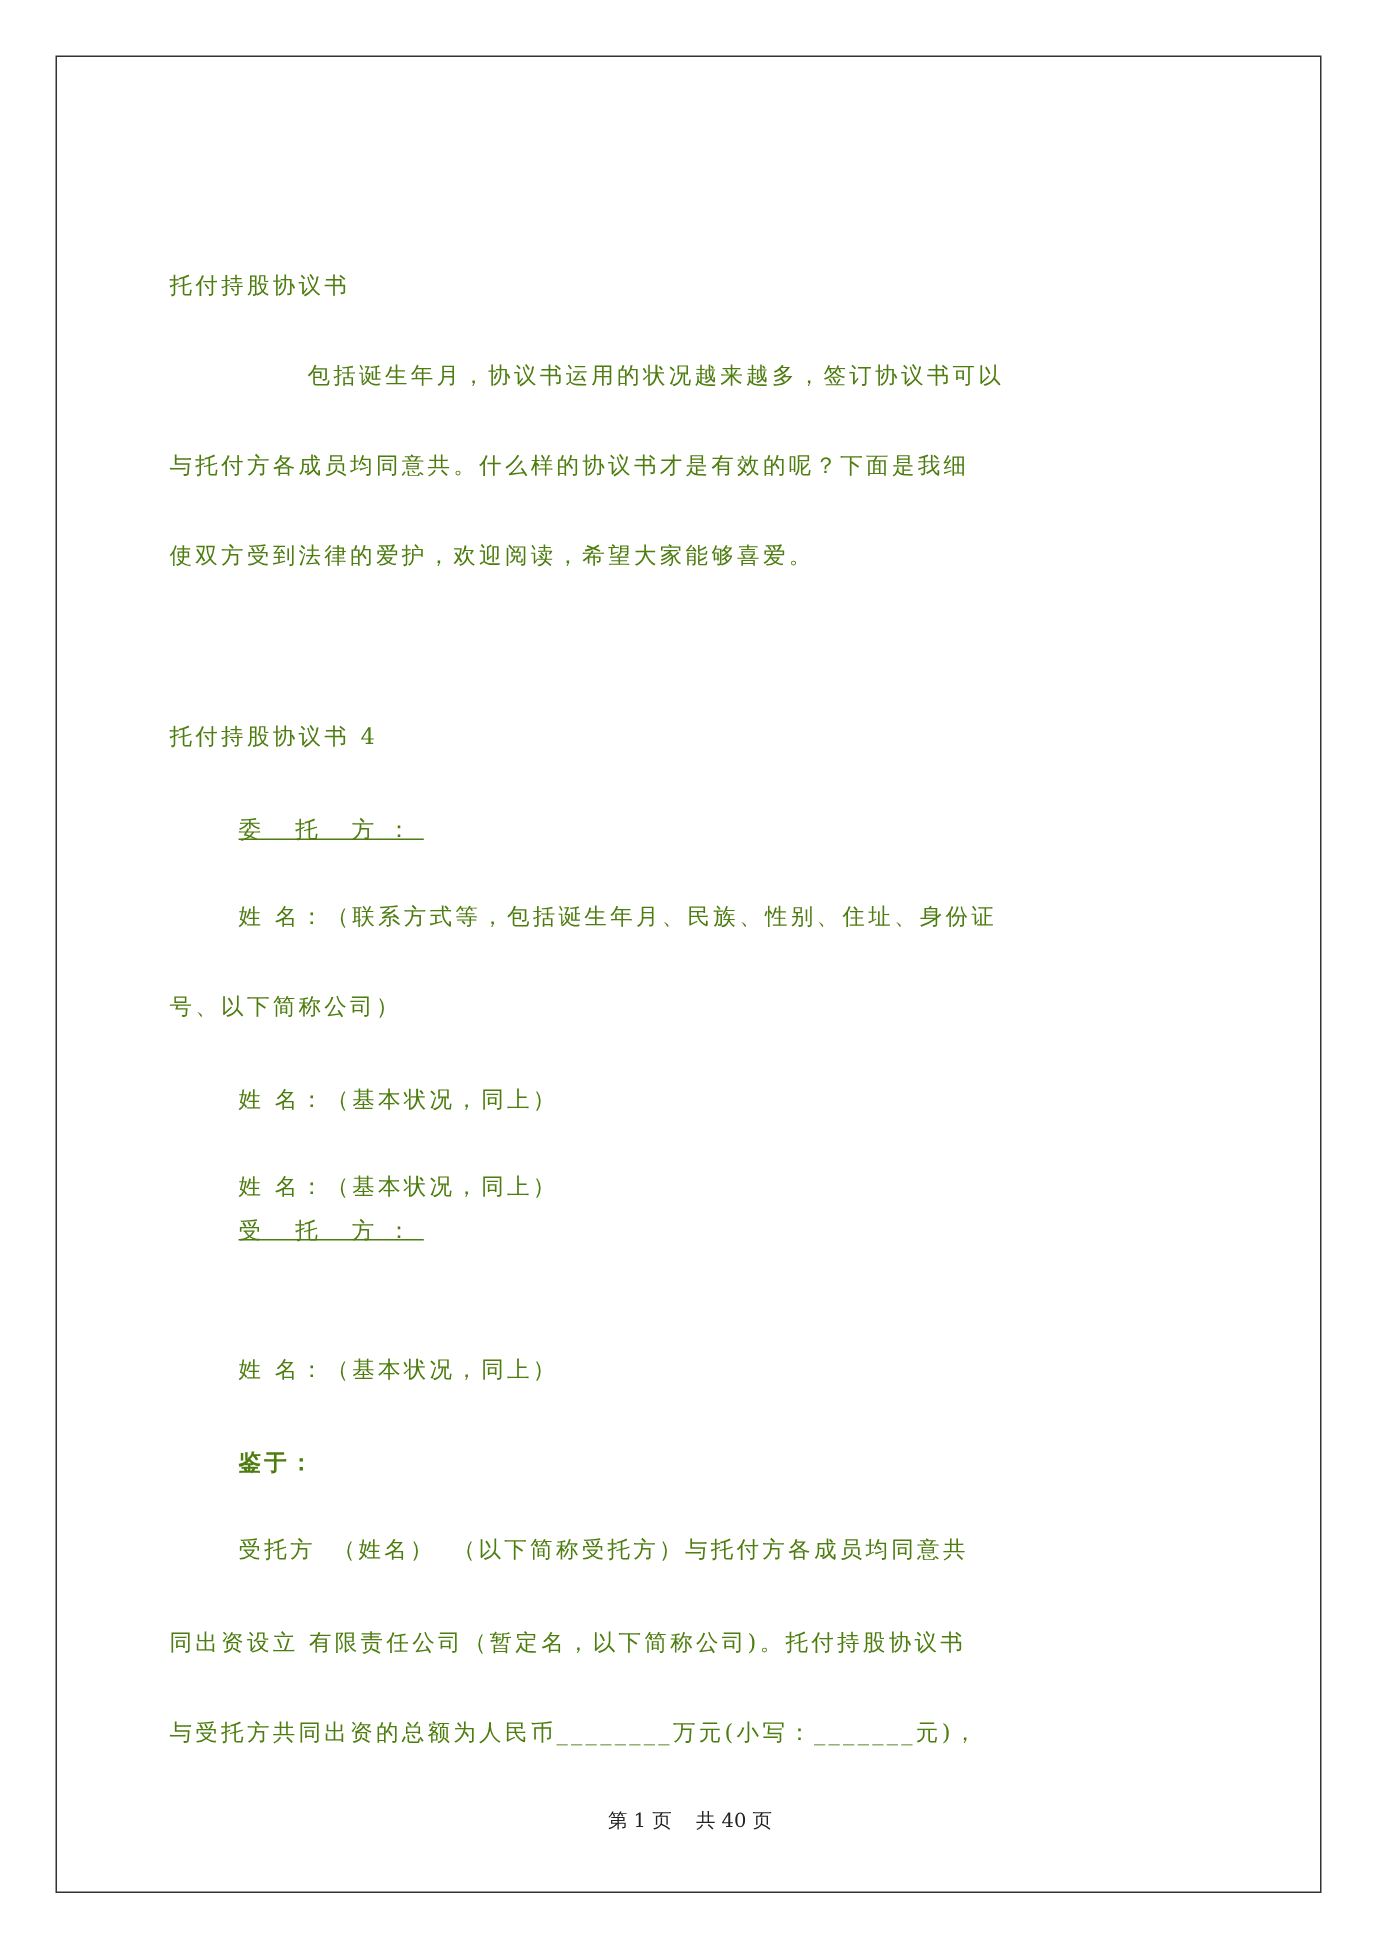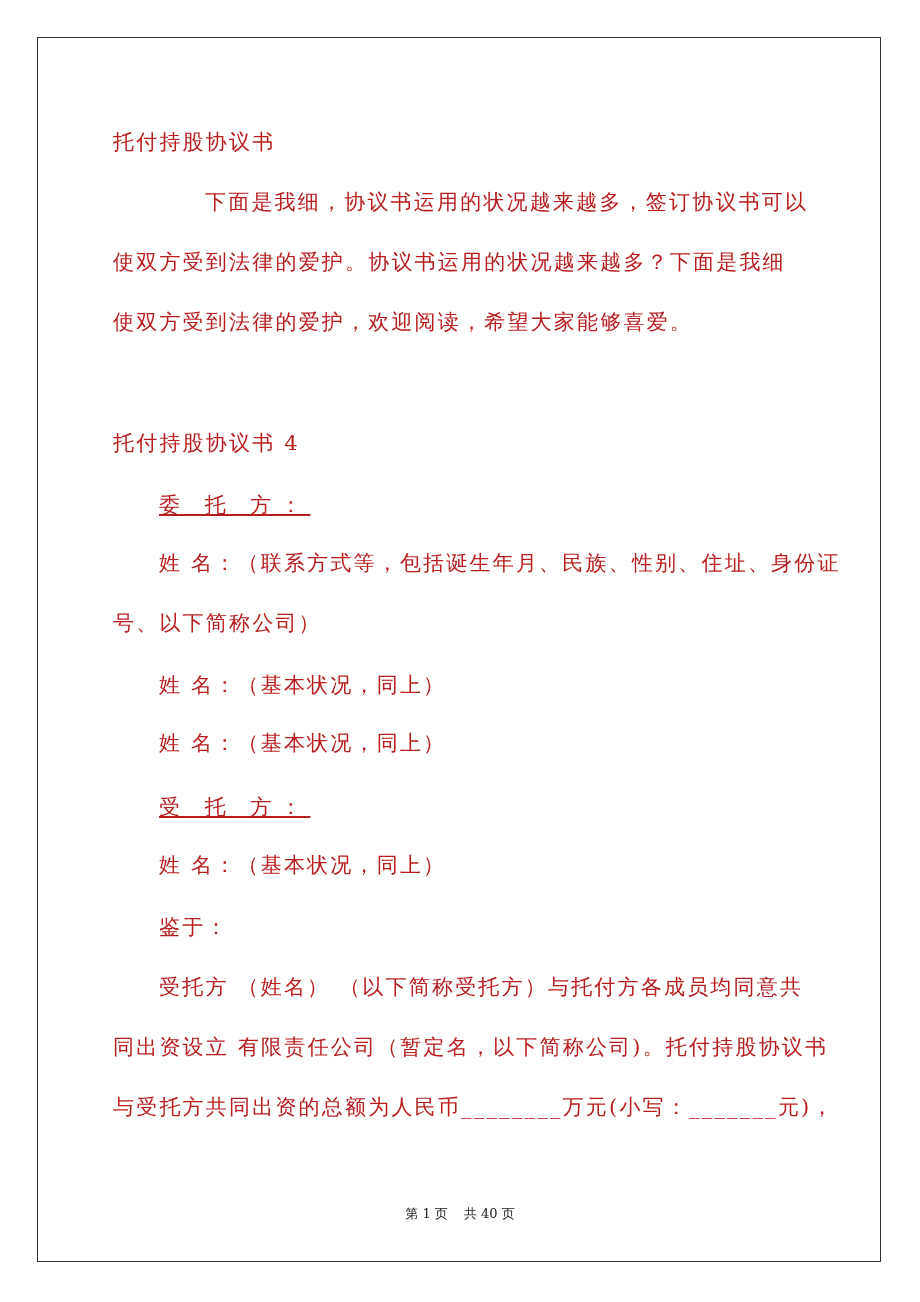--- a/index.html
+++ b/index.html
@@ -5,55 +5,55 @@
     html, body { margin: 0; padding: 0; background: #ffffff; }
     body { width: 920px; height: 1302px; position: relative; overflow: hidden; }
     .page-border {
       position: absolute; left: 37px; top: 37px;
       width: 844px; height: 1225px;
       border: 1.5px solid #333333; box-sizing: border-box;
     }
     .line {
       position: absolute; left: 113px; width: 700px;
       font-family: "DejaVu Serif", "Liberation Serif", serif;
-      font-size: 21px; line-height: 30px; color: #b91c1c;
-      white-space: nowrap; letter-spacing: 2.2px;
+      font-size: 15px; line-height: 30px; color: #4d7c0f;
+      white-space: nowrap; letter-spacing: 2.2px; margin-top: 48px;
     }
     .indent2 { padding-left: 46px; }
     .indent4 { padding-left: 92px; }
     .spaced { letter-spacing: 9px; text-decoration: underline; }
     .footer {
       position: absolute; left: 0; width: 920px; top: 1205px;
       text-align: center;
       font-family: "DejaVu Serif", "Liberation Serif", serif;
       font-size: 13px; color: #222222;
     }
     .footer span { margin: 0 6px; }
   </style>
 </head>
 <body>
 
 <div class="page-border"></div>
 
 <div class="line" style="top:127px;">托付持股协议书</div>
 
-<div class="line indent4" style="top:187px;">下面是我细，协议书运用的状况越来越多，签订协议书可以</div>
-<div class="line" style="top:247px;">使双方受到法律的爱护。协议书运用的状况越来越多？下面是我细</div>
+<div class="line indent4" style="top:187px;">包括诞生年月，协议书运用的状况越来越多，签订协议书可以</div>
+<div class="line" style="top:247px;">与托付方各成员均同意共。什么样的协议书才是有效的呢？下面是我细</div>
 <div class="line" style="top:307px;">使双方受到法律的爱护，欢迎阅读，希望大家能够喜爱。</div>
 
 <div class="line" style="top:428px;">托付持股协议书 4</div>
 
 <div class="line indent2 spaced" style="top:490px;">委 托 方：</div>
 <div class="line indent2" style="top:548px;">姓  名：（联系方式等，包括诞生年月、民族、性别、住址、身份证</div>
 <div class="line" style="top:608px;">号、以下简称公司）</div>
 <div class="line indent2" style="top:670px;">姓  名：（基本状况，同上）</div>
 <div class="line indent2" style="top:728px;">姓  名：（基本状况，同上）</div>
-<div class="line indent2 spaced" style="top:792px;">受 托 方：</div>
+<div class="line indent2 spaced" style="top:757px;">受 托 方：</div>
 <div class="line indent2" style="top:850px;">姓  名：（基本状况，同上）</div>
-<div class="line indent2" style="top:912px;">鉴于：</div>
-<div class="line indent2" style="top:972px;">受托方 （姓名） （以下简称受托方）与托付方各成员均同意共</div>
+<div class="line indent2" style="top:912px;font-weight:bold;">鉴于：</div>
+<div class="line indent2" style="top:972px;font-family:Liberation Mono, monospace;">受托方 （姓名） （以下简称受托方）与托付方各成员均同意共</div>
 <div class="line" style="top:1032px;">同出资设立 有限责任公司（暂定名，以下简称公司)。托付持股协议书</div>
 <div class="line" style="top:1092px;">与受托方共同出资的总额为人民币________万元(小写：_______元)，</div>
 
 <div class="footer">
   <span>第 1 页</span>
   <span>共 40 页</span>
 </div>
 
 </body></html>

